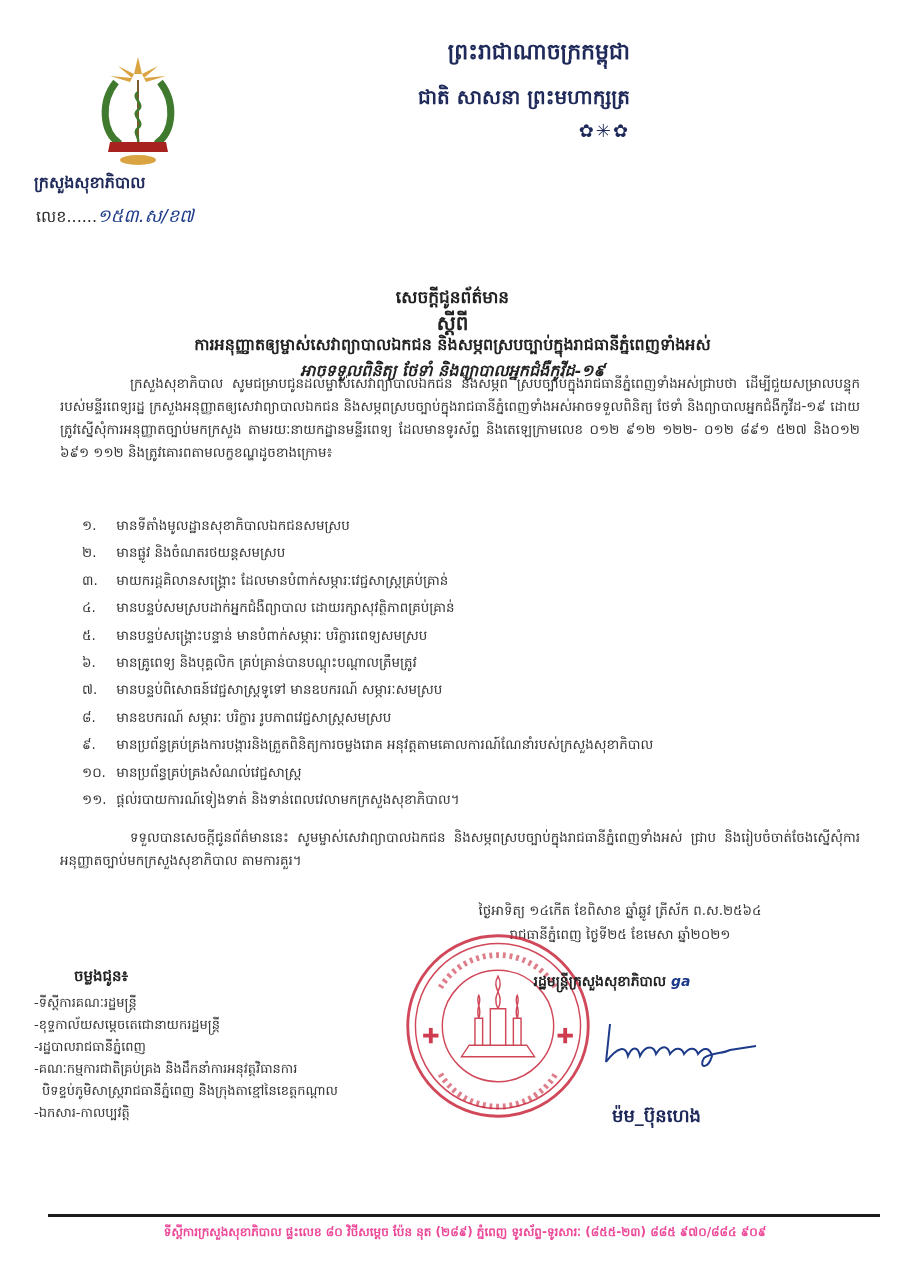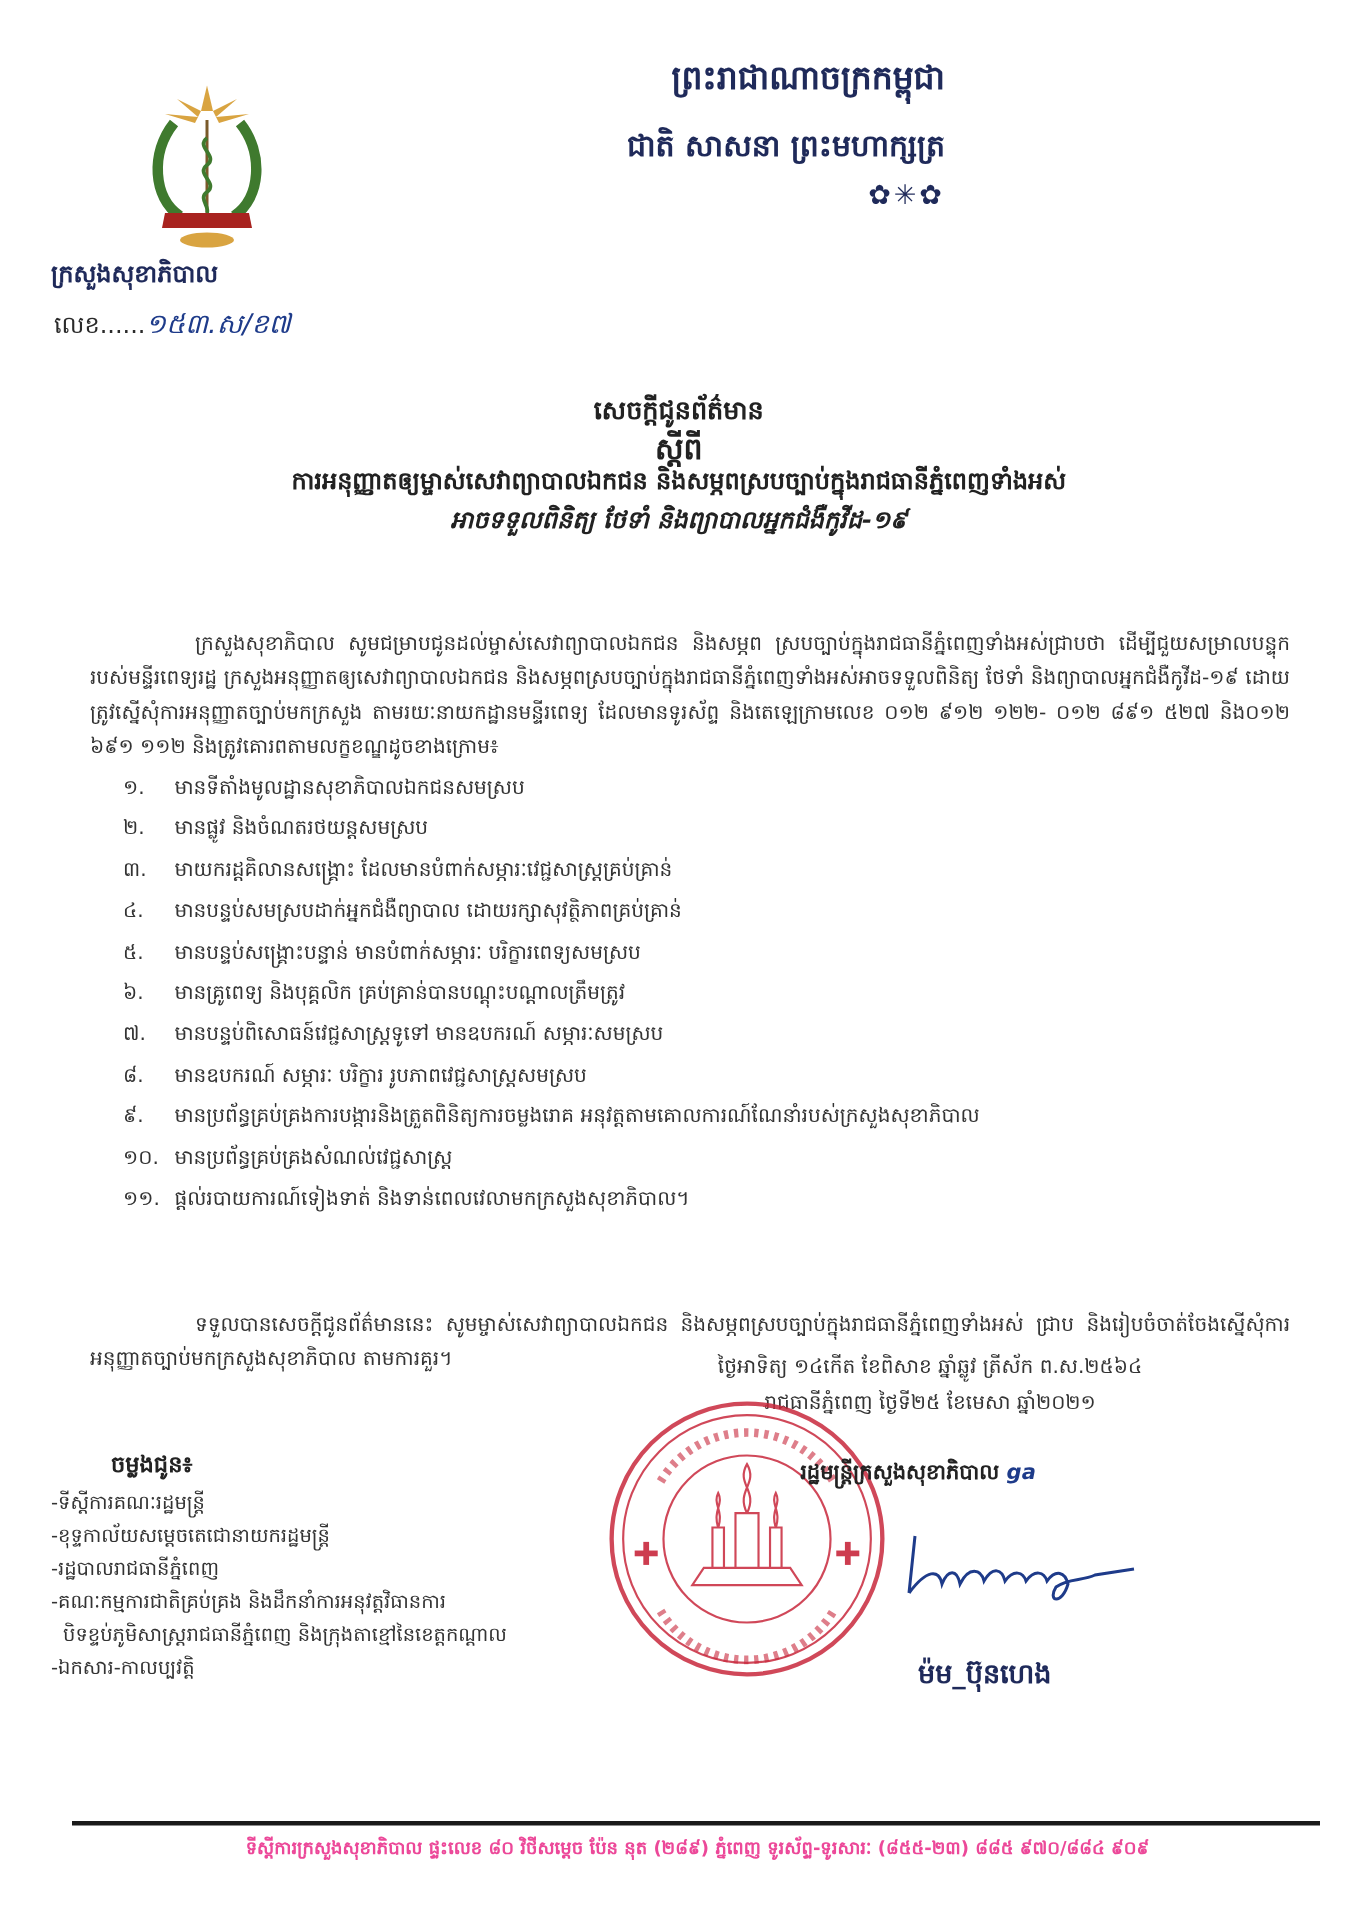--- a/index.html
+++ b/index.html
@@ -8,26 +8,26 @@
   .abs { position:absolute; }
   .navy { color:#1f2a5a; }
   .hdr { left:300px; width:330px; text-align:right; font-weight:bold; }
   .hdr1 { top:38px; font-size:22px; }
   .hdr2 { top:84px; font-size:20px; }
   .hdr3 { top:120px; font-size:18px; letter-spacing:2px; }
   .logo { left:88px; top:52px; width:100px; width:100px; height:120px; }
   .ministry { left:34px; top:172px; font-size:16px; font-weight:bold; }
   .refno { left:36px; top:204px; font-size:16px; }
   .refno .hand { color:#1e3b8a; font-style:italic; font-size:18px; }
-  .title { left:40px; width:825px; text-align:center; font-weight:bold; color:#222; }
+  .title { left:40px; width:825px; text-align:center; font-weight:bold; color:#222;margin-top:24px; }
   .t1 { top:262px; font-size:17px; }
   .t2 { top:286px; font-size:20px; }
   .t3 { top:310px; font-size:16px; }
   .t4 { top:336px; font-size:16px;font-style:italic; }
-  .body { left:60px; width:800px; font-size:13.4px; line-height:23px; text-align:justify; color:#333;margin-top:46px; }
+  .body { left:60px; width:800px; font-size:13.4px; line-height:23px; text-align:justify; color:#333; }
   .para1 { top:372px; text-indent:70px; }
   .items { left:82px; top:512px; width:780px; font-size:13.4px; color:#333; }
   .item { height:27.4px; line-height:27px; white-space:nowrap; }
   .item .num { display:inline-block; min-width:30px; }
   .para2 { top:826px; text-indent:70px; }
   .date { left:380px; width:480px; text-align:center; font-size:13.4px; color:#333; }
   .d1 { top:902px; }
   .d2 { top:926px; }
   .signer-title { left:432px; width:360px; top:948px; text-align:center; font-size:14px; font-weight:bold; color:#222;margin-top:24px; }
   .initial { color:#1e3b8a; font-style:italic; }

